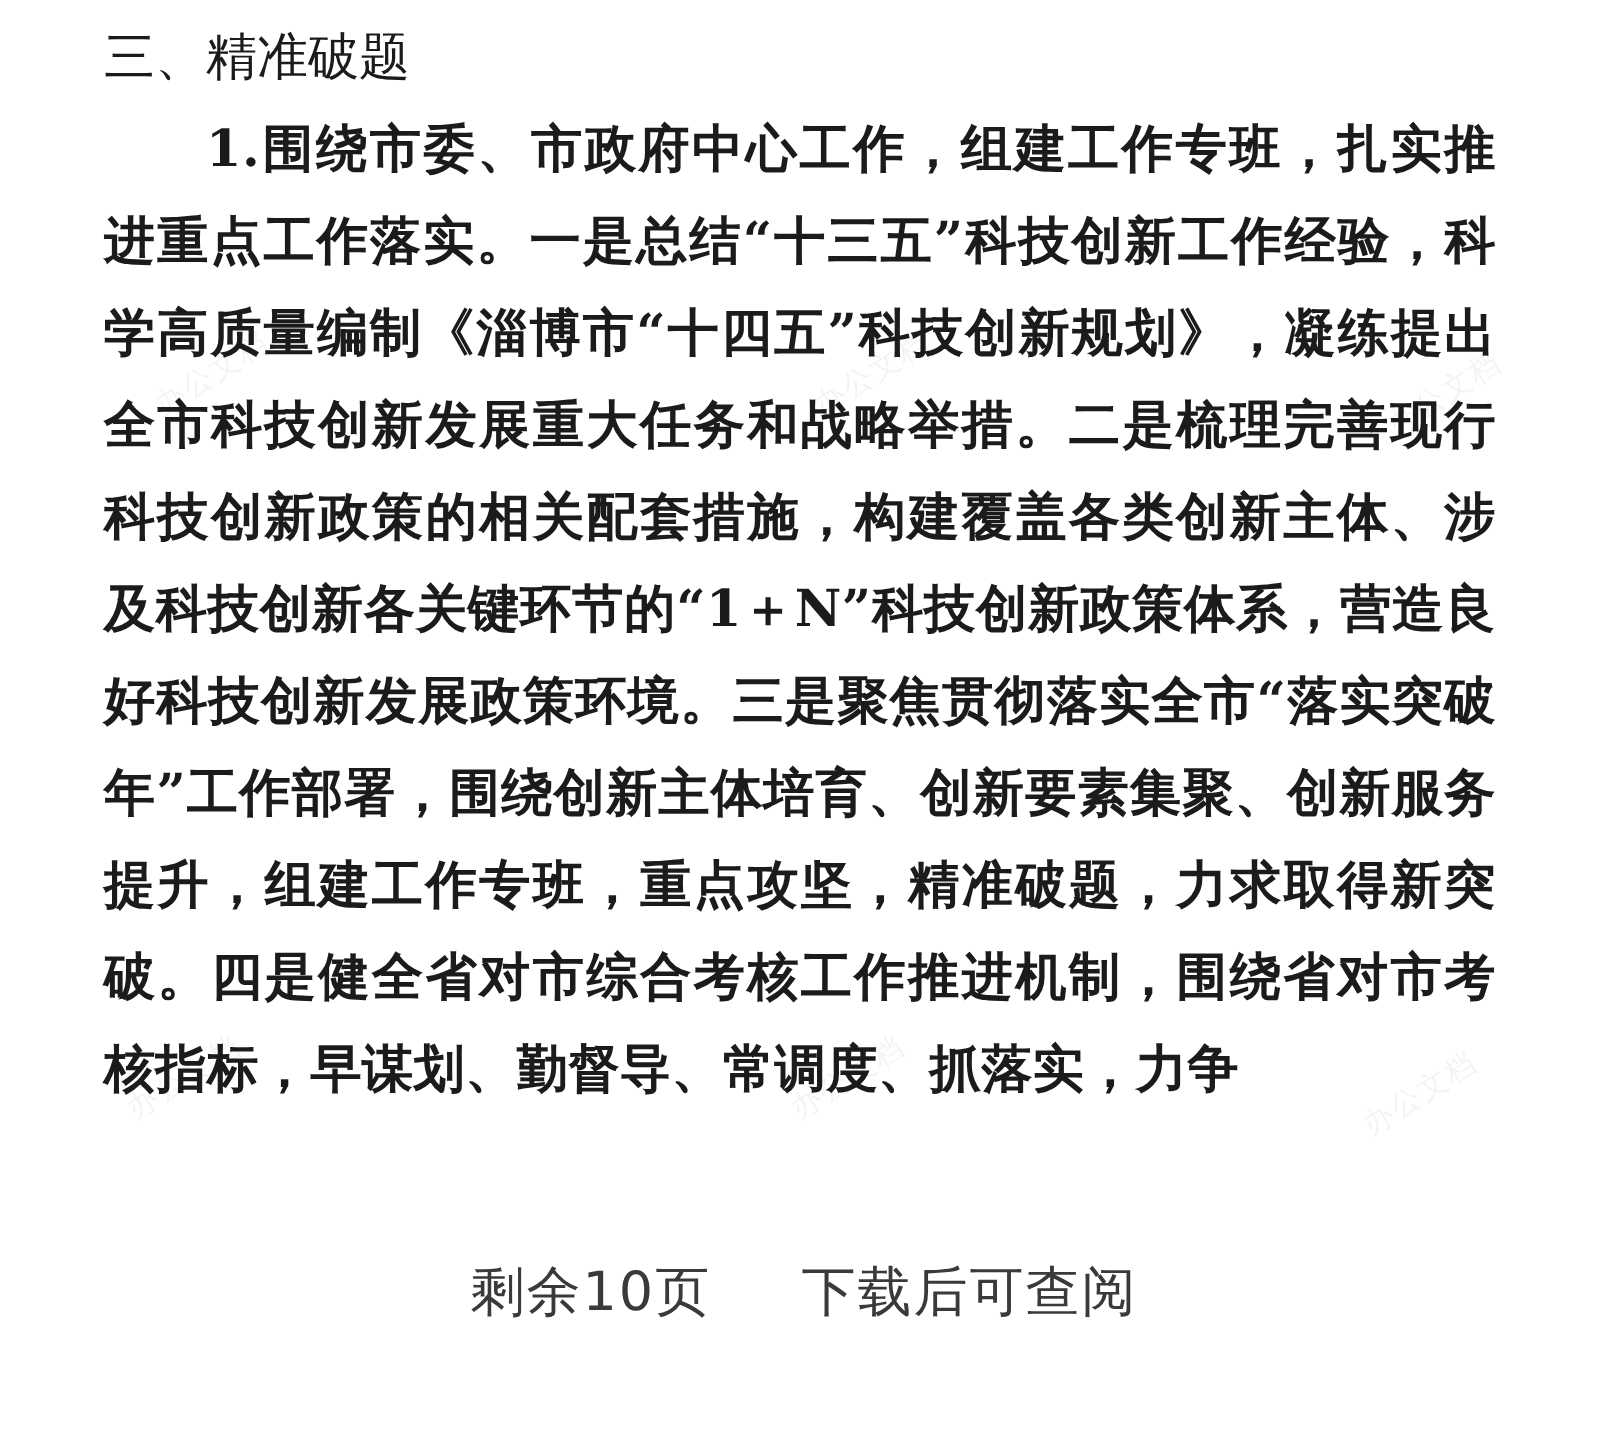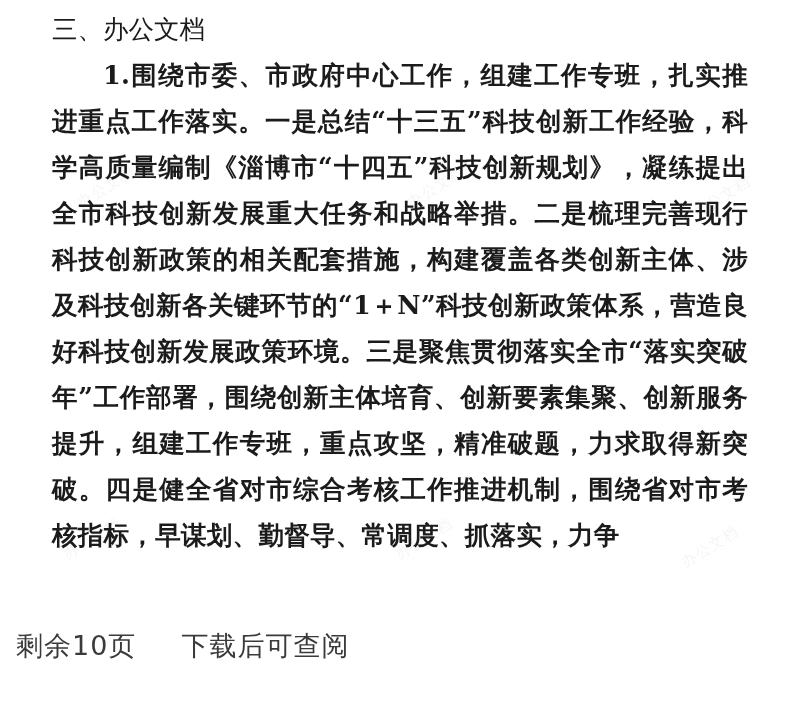--- a/index.html
+++ b/index.html
@@ -40,23 +40,24 @@
   }
   .heading {
     font-size: 25.5px;
     line-height: 46px;
     margin: 0;
     font-weight: normal;
     color: #1b1b1b;
   }
   .footer-note {
     position: absolute;
-    left: 16px;
+    left: 4px;
     right: 0;
     top: 628px;
+    text-align: center;
     font-size: 27px;
     color: #3a3a3a;
     letter-spacing: 1px;
     font-family: "DejaVu Sans", "Liberation Sans", sans-serif;
   }
   .footer-note .gap {
     display: inline-block;
     width: 26px;
   }
   
@@ -79,21 +80,21 @@
   .wm4 { left: 60px;  top: 548px; }
   .wm5 { left: 392px; top: 548px; }
   .wm6 { left: 678px; top: 556px; }
 </style>
 </head>
 <body>
 
 <div id="page">
 
   <div class="doc-body">
-    <p class="heading">三、办公文档</p>
+    <p class="heading">三、精准破题</p>
     <p class="para indent">1.围绕市委、市政府中心工作，组建工作专班，扎实推进重点工作落实。一是总结“十三五”科技创新工作经验，科学高质量编制《淄博市“十四五”科技创新规划》，凝练提出全市科技创新发展重大任务和战略举措。二是梳理完善现行科技创新政策的相关配套措施，构建覆盖各类创新主体、涉及科技创新各关键环节的“1＋N”科技创新政策体系，营造良好科技创新发展政策环境。三是聚焦贯彻落实全市“落实突破年”工作部署，围绕创新主体培育、创新要素集聚、创新服务提升，组建工作专班，重点攻坚，精准破题，力求取得新突破。四是健全省对市综合考核工作推进机制，围绕省对市考核指标，早谋划、勤督导、常调度、抓落实，力争</p>
   </div>
 
   <div class="watermark wm1">办公文档</div>
   <div class="watermark wm2">办公文档</div>
   <div class="watermark wm3">办公文档</div>
   <div class="watermark wm4">办公文档</div>
   <div class="watermark wm5">办公文档</div>
   <div class="watermark wm6">办公文档</div>
 

